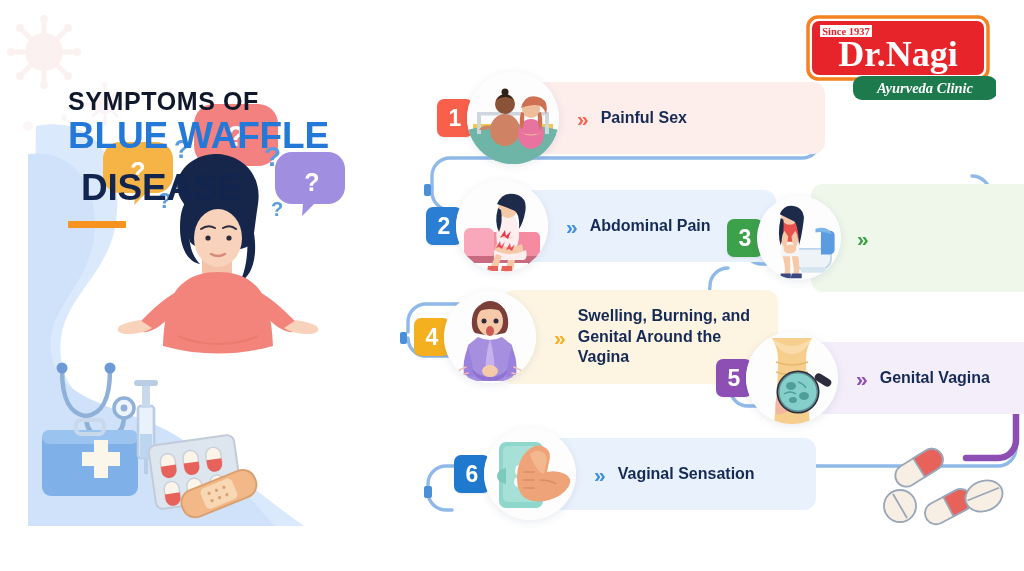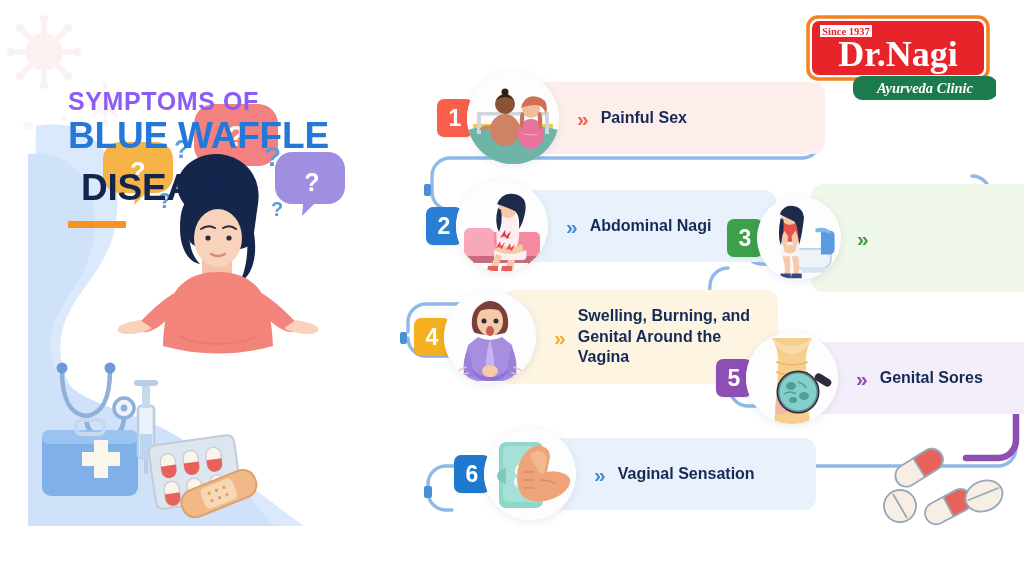--- a/index.html
+++ b/index.html
@@ -18,21 +18,21 @@
 
   
   .left-panel{position:absolute;left:28px;top:96px;width:350px;height:430px;}
   .blob{position:absolute;left:0;top:0;width:350px;height:430px;}
   .hero{position:absolute;left:0;top:0;width:350px;height:430px;}
 
   
   .heading{position:absolute;left:68px;top:88px;width:360px;}
   .h-line1{
     font-size:25px;font-weight:bold;letter-spacing:.6px;
-    color:#8b5cf6;line-height:1.05;margin:0;
+    color:#0f172a;line-height:1.05;margin:0;
   }
   .h-line2{
     font-size:37px;font-weight:bold;letter-spacing:-.2px;
     color:#2479d8;line-height:1.06;margin:2px 0 0 0;white-space:nowrap;
   }
   .h-line3{
     font-size:37px;font-weight:bold;letter-spacing:-.2px;
     color:#12254f;line-height:1.06;margin:13px;
   }
   .rule{margin-top:12px;width:58px;height:7px;background:#f8931f;border-radius:1px;}
@@ -363,21 +363,21 @@
         </g>
         <g fill="#e8344a">
           <path d="M44,58 l5,-8 l1,6 l5,-5 l-3,8 l-4,-3z"></path>
           <path d="M40,68 l4,-7 l1,5 l4,-4 l-3,7 l-3,-2z" opacity=".85"></path>
           <path d="M50,70 l4,-7 l1,5 l4,-4 l-3,7 l-3,-2z" opacity=".85"></path>
         </g>
       </svg>
     </div>
     <div class="card" style="background:#e9f2fc">
       <span class="chev" style="color:#3f8fdb">»</span>
-      <span class="label">Abdominal Nagi</span>
+      <span class="label">Abdominal Pain</span>
     </div>
   </div>
 
   <div class="item i3">
     <div class="badge" style="background:#3da04a">3</div>
     <div class="thumb">
       <svg viewBox="0 0 92 92">
         <circle cx="46" cy="46" r="46" fill="#fdfdfe"></circle>
         <g>
           <path d="M48,58 h26 a7,7 0 0 1 7,7 v4 a11,11 0 0 1 -11,11 h-20 a9,9 0 0 1 -9,-9 v-6 a7,7 0 0 1 7,-7z" fill="#eef3f8" stroke="#bcd4ec" stroke-width="2"></path>
@@ -462,21 +462,21 @@
           <g stroke="#4f9e99" stroke-width="1.4" fill="none">
             <path d="M38,62 q6,-4 12,0"></path>
               <path d="M52,50 q6,2 8,6"></path>
           </g>
           <rect x="68" y="44" width="18" height="8" rx="4" transform="rotate(32 77 48)" fill="#2c2c3d"></rect>
         </g>
       </svg>
     </div>
     <div class="card" style="background:#f4eefa">
       <span class="chev" style="color:#8e4fb5">»</span>
-      <span class="label">Genital Sores</span>
+      <span class="label">Genital Vagina</span>
     </div>
   </div>
 
   <div class="item i6">
     <div class="badge" style="background:#1f79cf">6</div>
     <div class="thumb">
       <svg viewBox="0 0 92 92">
         <circle cx="46" cy="46" r="46" fill="#fdfdfe"></circle>
         <g>
           <path d="M22,14 h30 a7,7 0 0 1 7,7 v52 a7,7 0 0 1 -7,7 h-30 a7,7 0 0 1 -7,-7 v-52 a7,7 0 0 1 7,-7z" fill="#8fd6cb"></path>

